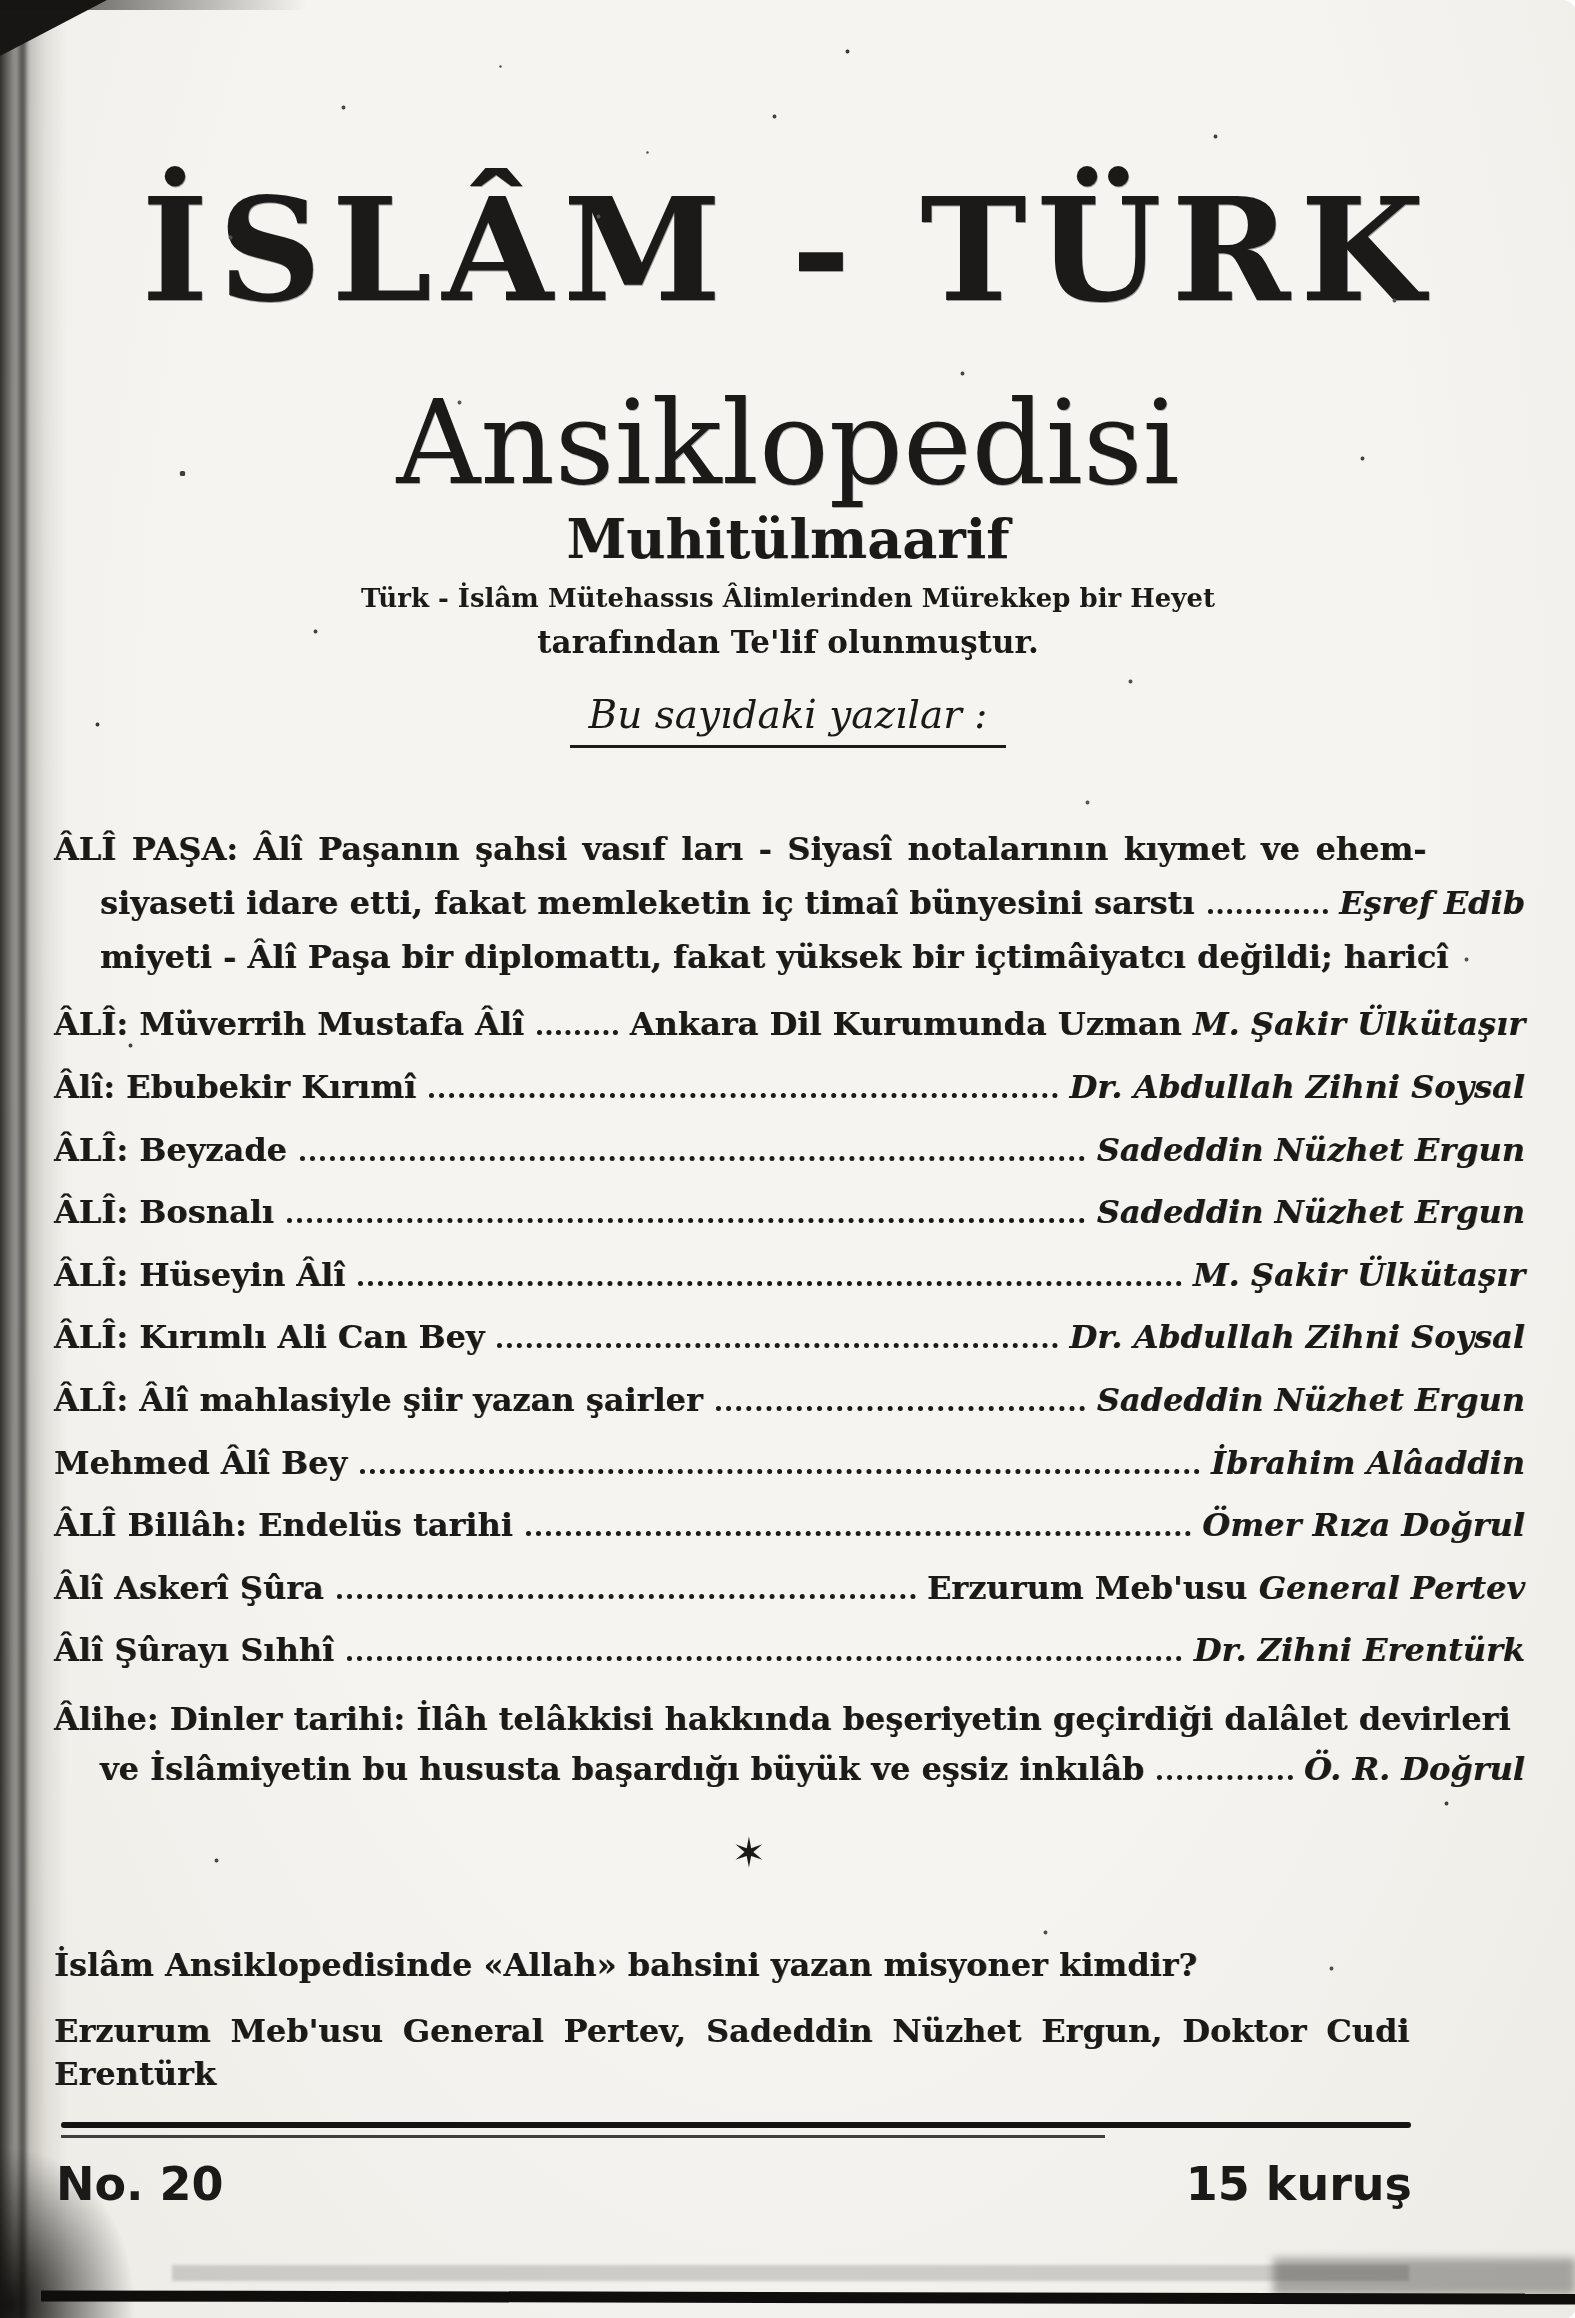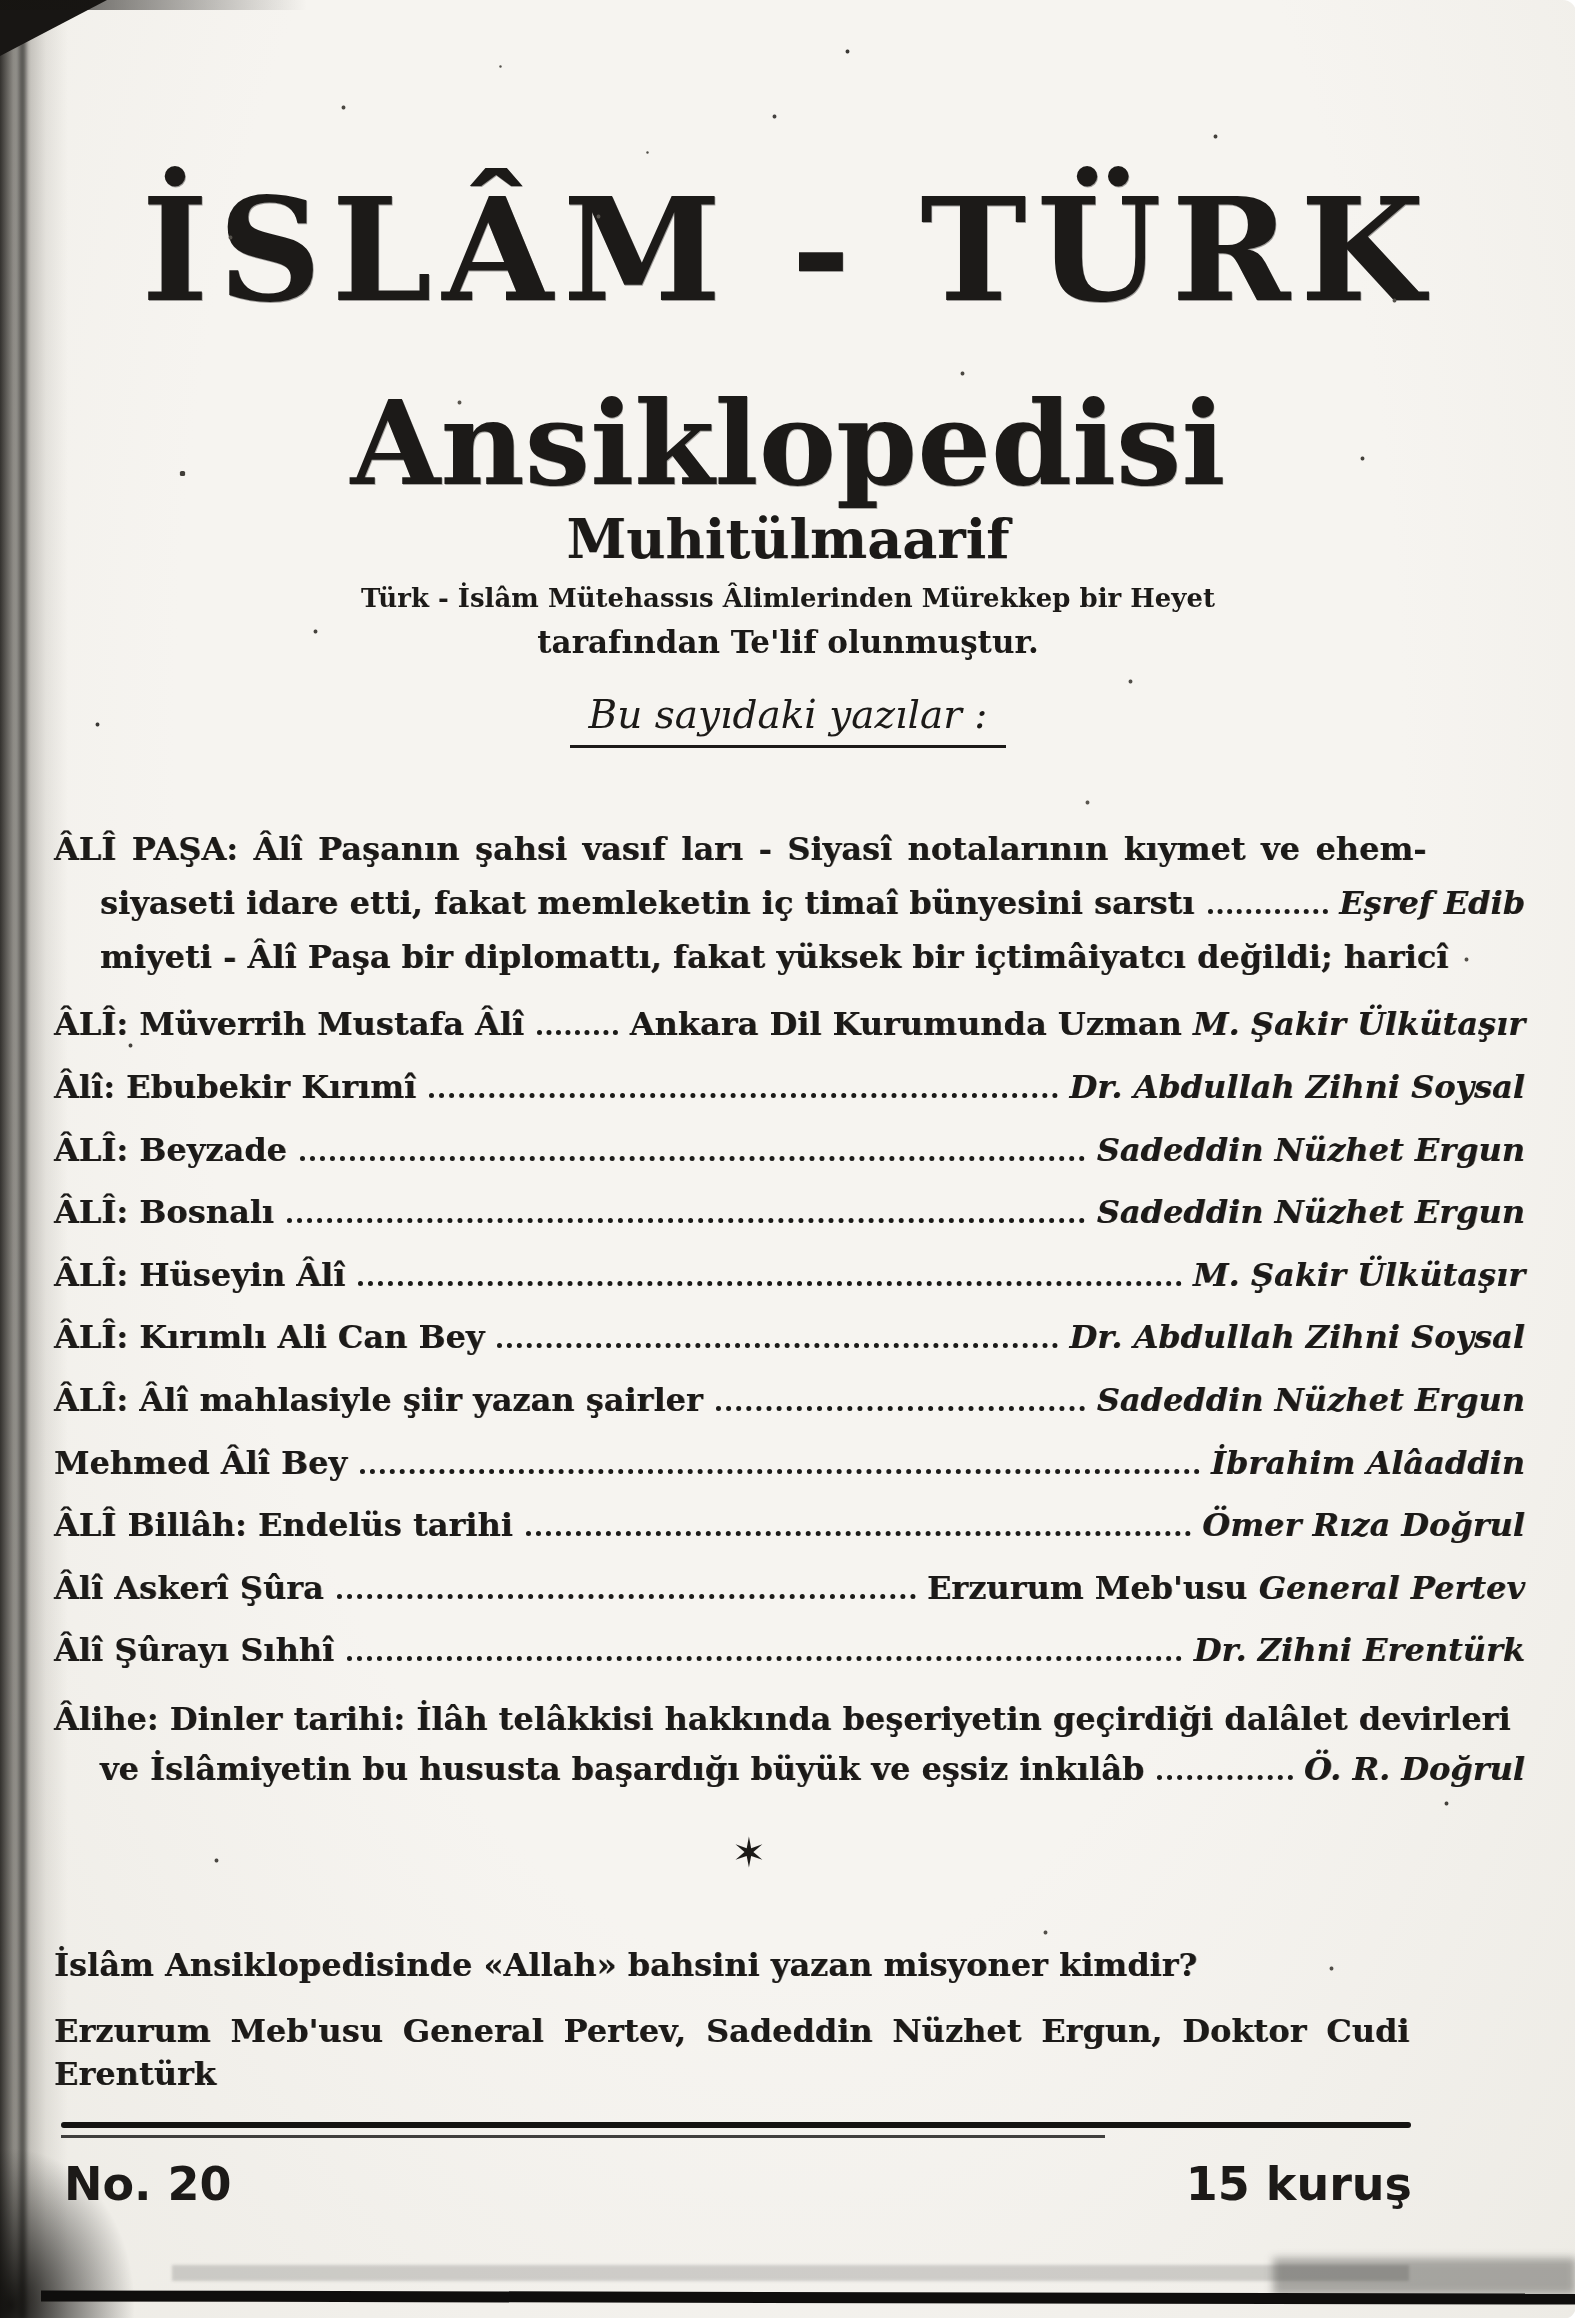--- a/index.html
+++ b/index.html
@@ -50,21 +50,21 @@
       216px 1860px 0 1.4px #4a4742, 1331px 1968px 0 1.4px #514e48;
   }
 
   
   .masthead { padding-top:179px; text-align:center; }
   .title-main {
     font-size:143px; font-weight:bold; line-height:1; letter-spacing:10px;
     text-shadow: 0.7px 0.7px 0 rgba(28,26,24,.4);
   }
   .title-sub {
-    font-size:116px; font-weight:bold; line-height:1; margin-top:63px;
+    font-size:116px; font-weight:normal; line-height:1; margin-top:63px;
     text-shadow: 0.7px 0.7px 0 rgba(28,26,24,.35);
   }
   .title-alt {
     font-size:54px; font-weight:bold; line-height:1; margin-top:11.4px;
     text-shadow: 0.4px 0.4px 0 rgba(28,26,24,.3);
   }
   .byline1 { font-size:26px; font-weight:bold; line-height:1; margin-top:19px; }
   .byline2 { font-size:31px; font-weight:bold; line-height:1; margin-top:15.7px; }
   .contents-heading-wrap { margin-top:37px; }
   .contents-heading {
@@ -95,21 +95,21 @@
   .star-divider { text-align:center; margin-top:39px; font-size:41px; line-height:41px; transform:translateX(-39px); }
 
   
   .question { margin:0 51px 0 54px; font-weight:bold; text-shadow:0.6px 0 0 rgba(25,23,20,.5); }
   .q-line1 { font-size:32px; line-height:43px; margin-top:70px; }
   .q-line2 { font-size:32px; line-height:43px; margin-top:23px; word-spacing:8.6px; }
 
   
   .rule-top   { position:absolute; top:2122px; left:61px;  width:1350px; height:6.4px;  background:#141311; border-radius:2.9px; }
   .rule-top2  { position:absolute; top:2135px; left:61px;  width:1044px; height:2.9px;  background:rgba(20,19,17,.8); }
-  .issue-no   { position:absolute; top:2161px; left:64px;  font-family:"DejaVu Sans", sans-serif; font-weight:bold; font-size:46px; line-height:1; }
+  .issue-no   { position:absolute; top:2161px; left:56px;  font-family:"DejaVu Sans", sans-serif; font-weight:bold; font-size:46px; line-height:1; }
   .price      { position:absolute; top:2161px; right:164px; font-family:"DejaVu Sans", sans-serif; font-weight:bold; font-size:46px; line-height:1; }
   .smudge1    { position:absolute; top:2265px; left:172px; width:1237px; height:15.7px; background:rgba(40,40,38,.18); filter:blur(1.4px); }
   .smudge2    { position:absolute; top:2258px; left:1273px; width:303px; height:37px; background:rgba(30,29,27,.35); filter:blur(4.3px); }
   .rule-bottom{ position:absolute; top:2292px; left:41px;  width:1534px; height:11.4px; background:#0f0e0d; transform:rotate(0.12deg); }
 </style>
 </head>
 <body>
 
 <div class="page">
 

